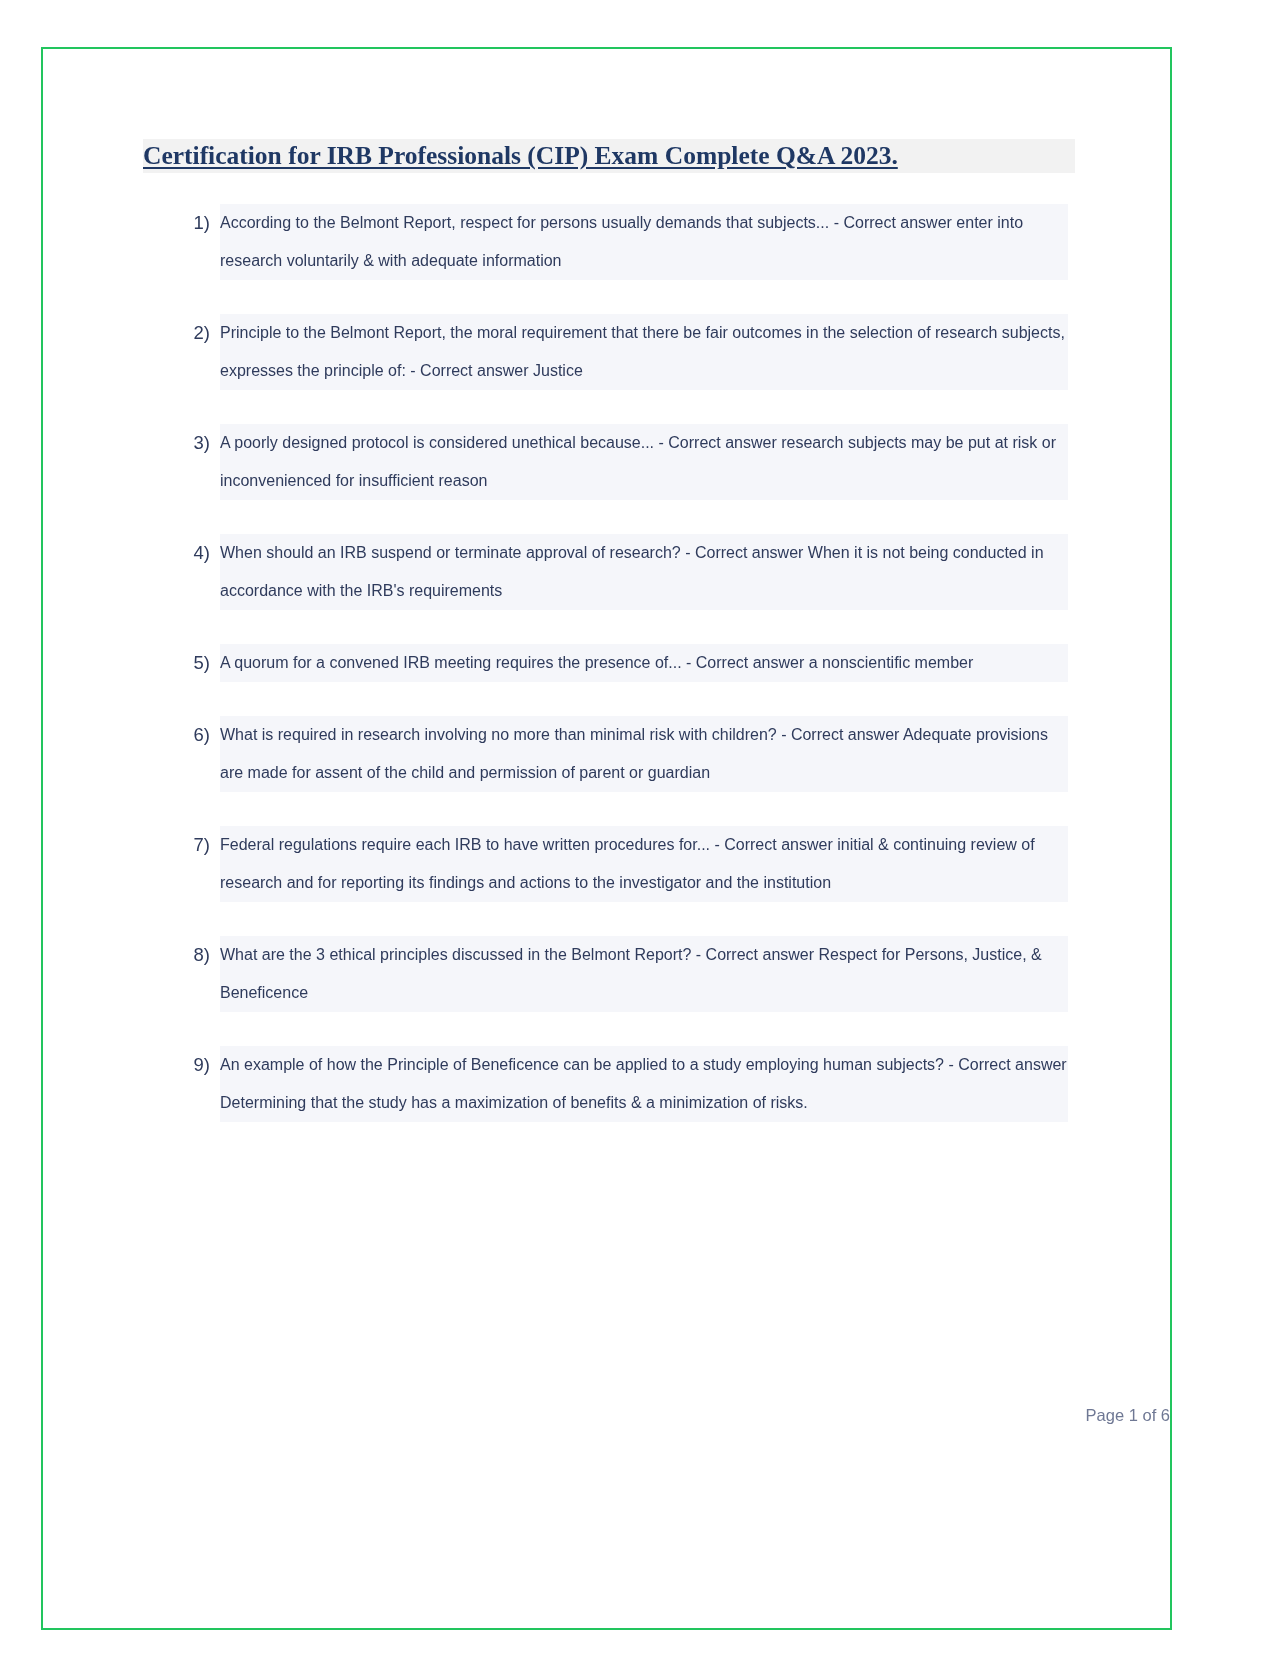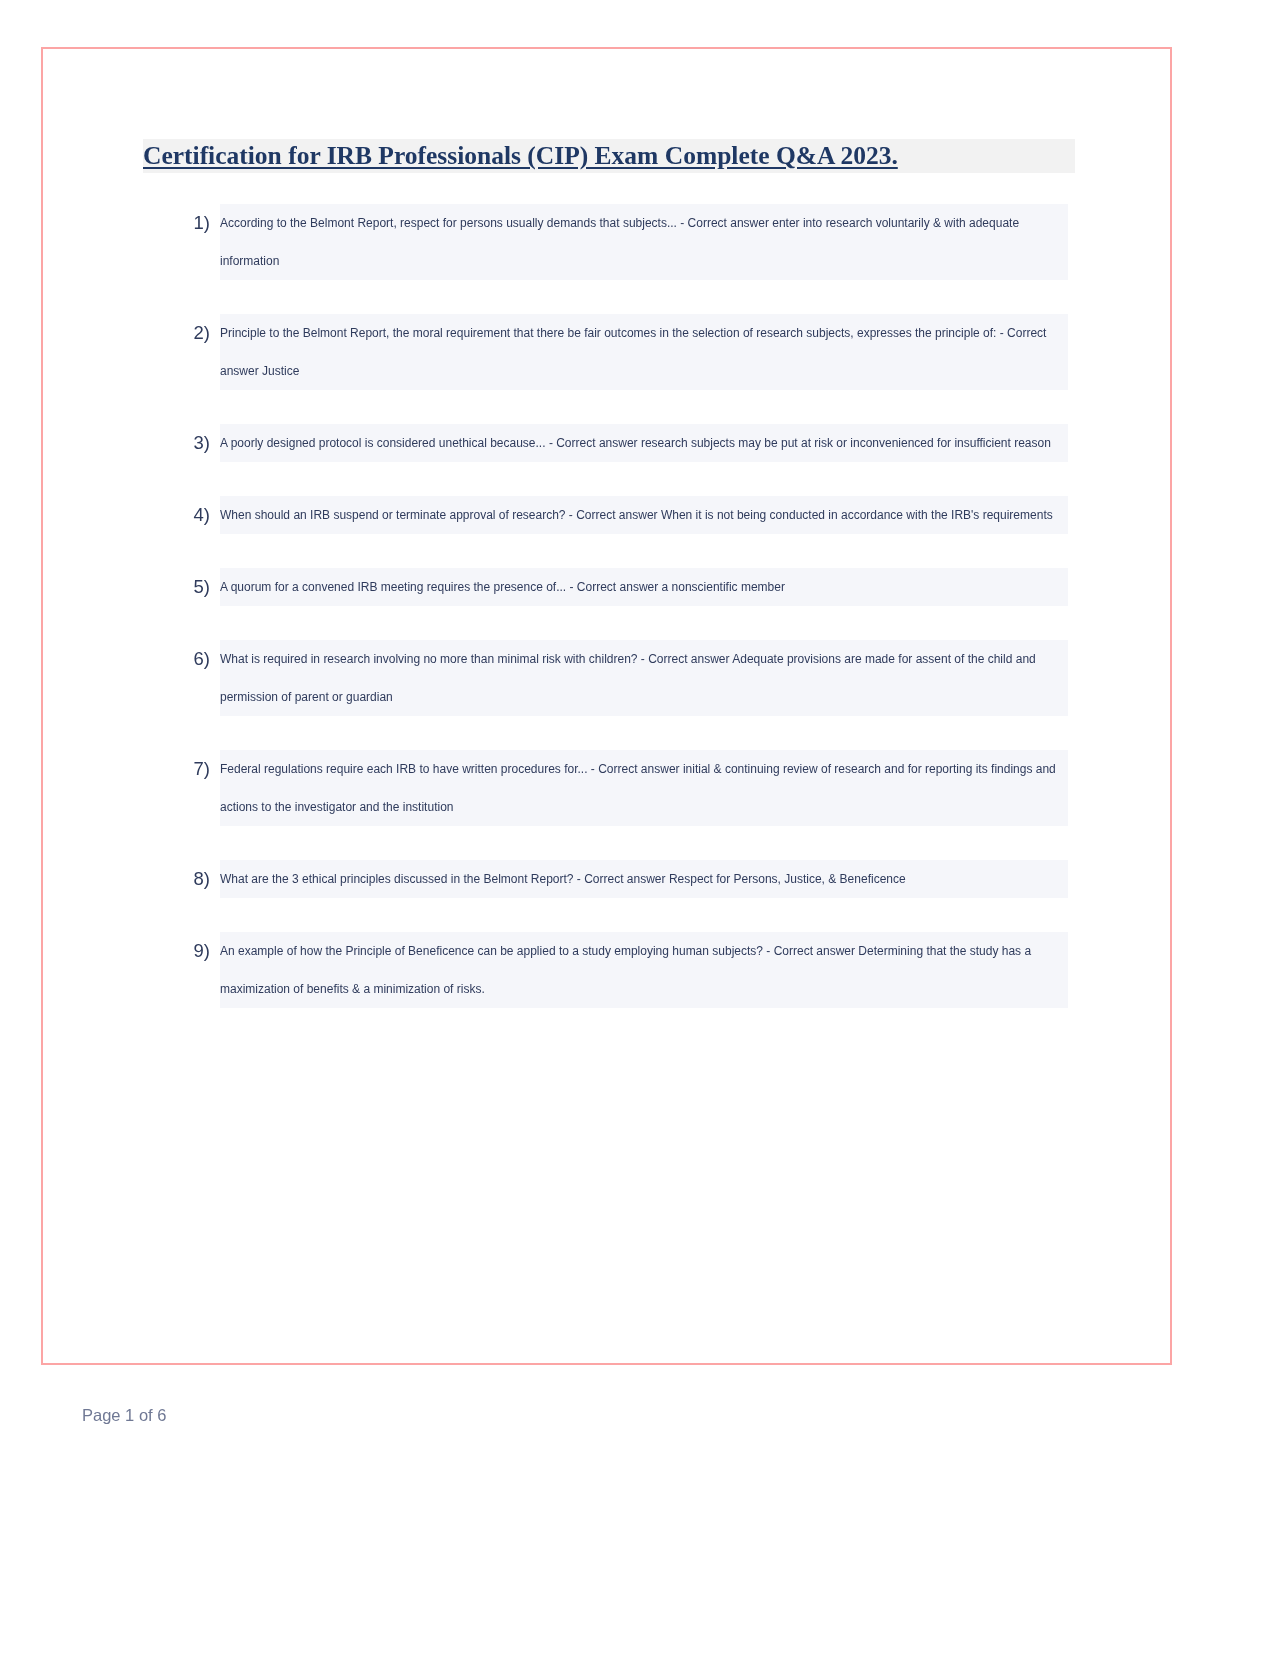--- a/index.html
+++ b/index.html
@@ -12,23 +12,23 @@
     height: 1656px;
     font-family: "Liberation Sans", sans-serif;
     -webkit-font-smoothing: antialiased;
   }
 
   .page-sheet {
     position: absolute;
     left: 41px;
     top: 47px;
     width: 1131px;
-    height: 1318px;
+    height: 1583px;
     box-sizing: border-box;
-    border: 2px solid #fca5a5;
+    border: 2px solid #22c55e;
     background: #ffffff;
   }
 
   .page-inner {
     position: relative;
     width: 100%;
     height: 100%;
     box-sizing: border-box;
     padding: 0;
   }
@@ -69,38 +69,37 @@
     width: 42px;
     text-align: right;
     padding-right: 10px;
     font-size: 18.5px;
     line-height: 38px;
     color: #2f3b5c;
   }
 
   .qa-text {
     flex: 1 1 auto;
-    font-size: 12px;
+    font-size: 16px;
     line-height: 38px;
     color: #2f3b5c;
     background: #f5f6fa;
     box-decoration-break: clone;
     -webkit-box-decoration-break: clone;
     text-align: left;
   }
 
   .footer {
     position: absolute;
     left: 0;
     right: 0;
     top: 1357px;
-    text-align: left;
+    text-align: right;
     font-size: 16.5px;
     color: #6f7894;
-    padding-left: 39px;
   }
 </style>
 </head>
 <body>
 
 <div class="page-sheet">
   <div class="page-inner">
 
     <div class="doc-title">
       <span class="title-text">Certification for IRB Professionals (CIP) Exam Complete Q&amp;A 2023.</span>

